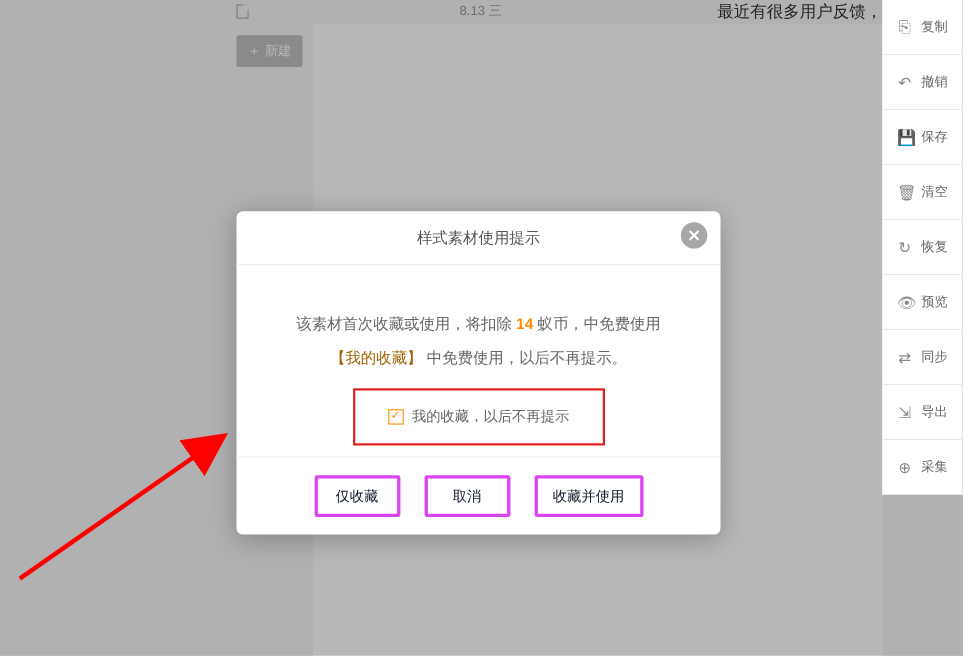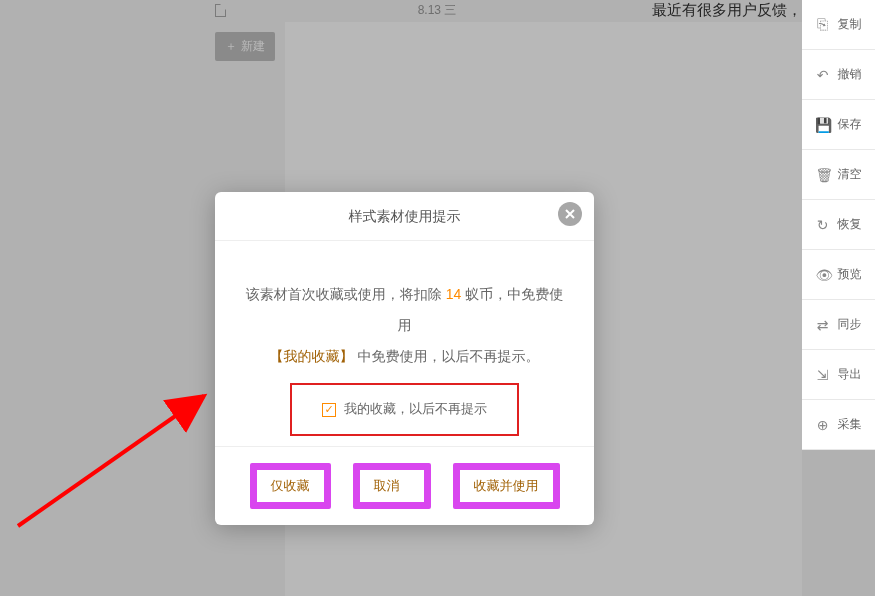--- a/index.html
+++ b/index.html
@@ -96,21 +96,21 @@
       cursor: pointer;
     }
     .tool-item .ico { font-size: 14px; color: #888; width: 14px; text-align: center; }
     .tool-item .lbl { }
 
     
     .dialog {
       position: absolute;
       left: 215px;
       top: 192px;
-      width: 379px;
+      width: 440px;
       background: #fff;
       border-radius: 6px;
       box-shadow: 0 4px 24px rgba(0,0,0,0.25);
       z-index: 20;
     }
     .dialog-header {
       position: relative;
       text-align: center;
       padding: 16px 0 14px;
       border-bottom: 1px solid #eee;
@@ -130,21 +130,21 @@
       cursor: pointer;
     }
     .close-btn svg { width: 10px; height: 10px; }
     .dialog-body {
       padding: 38px 30px 10px;
       text-align: center;
       font-size: 14px;
       color: #666;
       line-height: 2.2;
     }
-    .dialog-body .cost { color: #ff8b00; font-weight: normal; }
+    .dialog-body .cost { color: #ff8b00; font-weight: bold; }
     .dialog-body .fav-link { color: #a16207; }
     .ack-box {
       margin: 12px auto 0;
       border: 2px solid #e02020;
       display: inline-flex;
       align-items: center;
       padding: 10px 30px;
       gap: 8px;
       font-size: 13px;
       color: #666;
@@ -162,27 +162,27 @@
     .dialog-footer {
       border-top: 1px solid #eee;
       padding: 16px 0;
       display: flex;
       justify-content: center;
       gap: 22px;
     }
     .btn {
       min-width: 78px;
       padding: 7px 14px;
-      border: 7px solid #d946ef;
+      border: 3px solid #d946ef;
       background: #fff;
       font-size: 13px;
-      color: #a16207;
+      color: #0f172a;
       border-radius: 2px;
       cursor: pointer;
-      text-align: left;
+      text-align: center;
     }
 
     
     .arrow-layer {
       position: absolute;
       left: 0; top: 0;
       z-index: 30;
       pointer-events: none;
     }
   </style>

